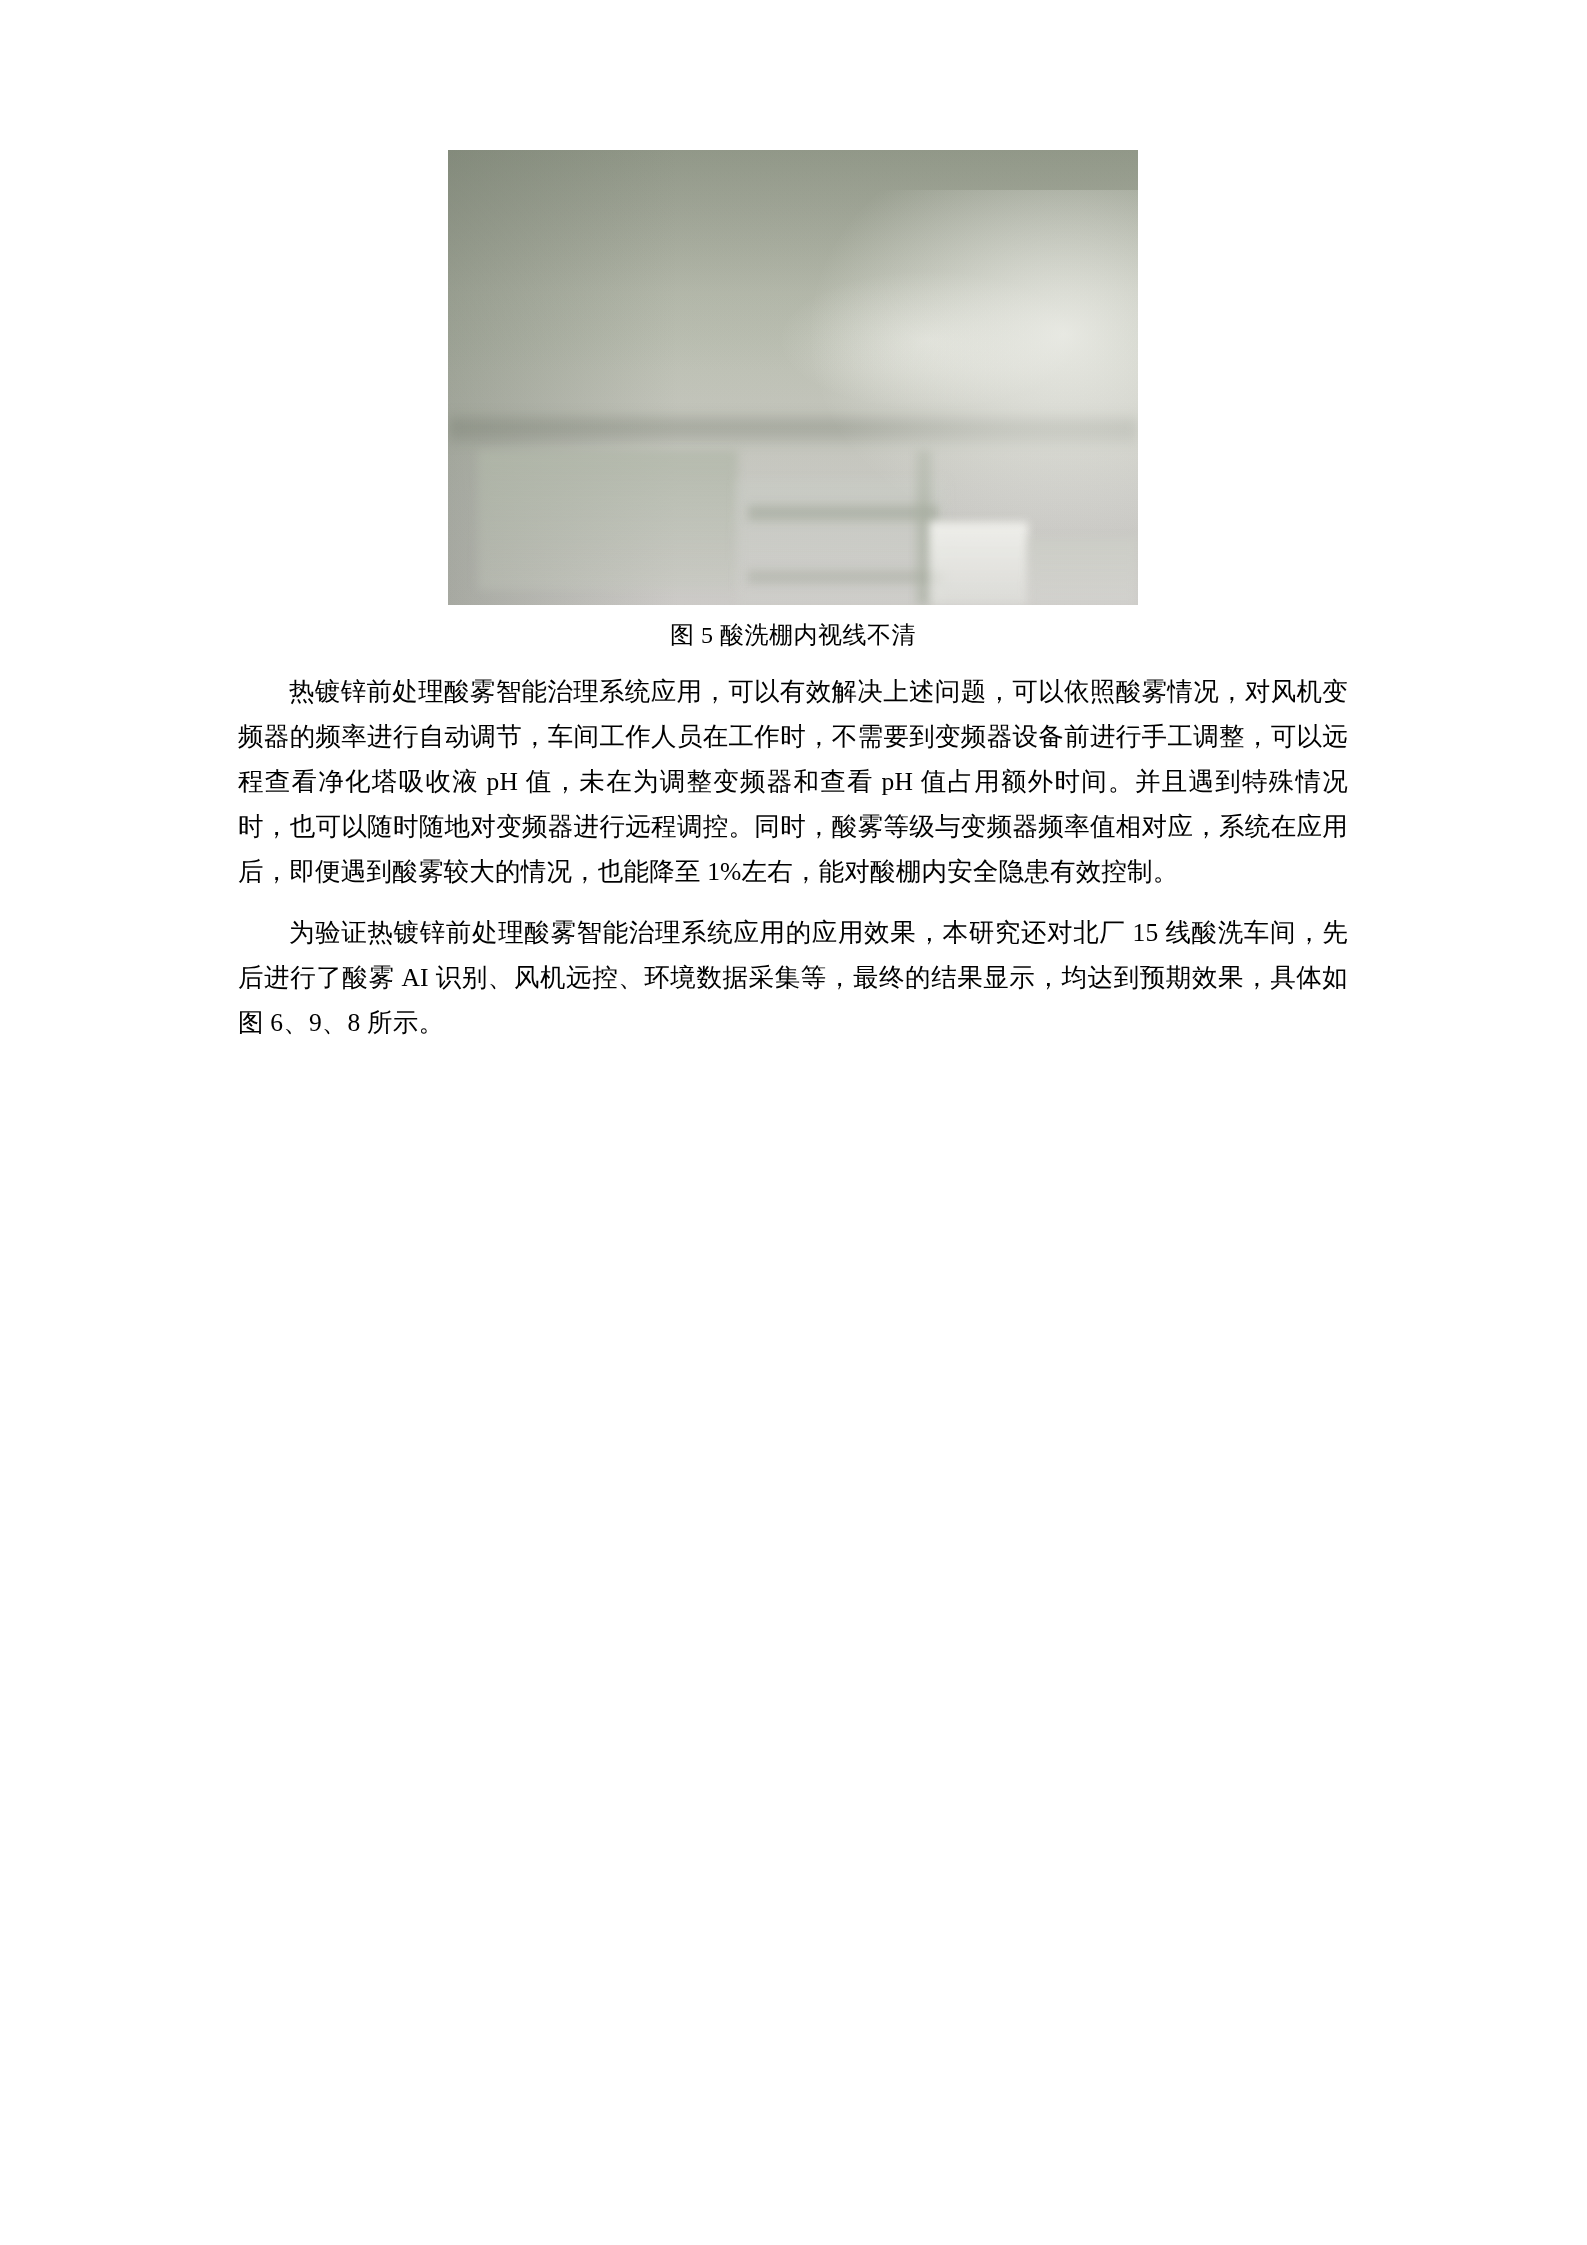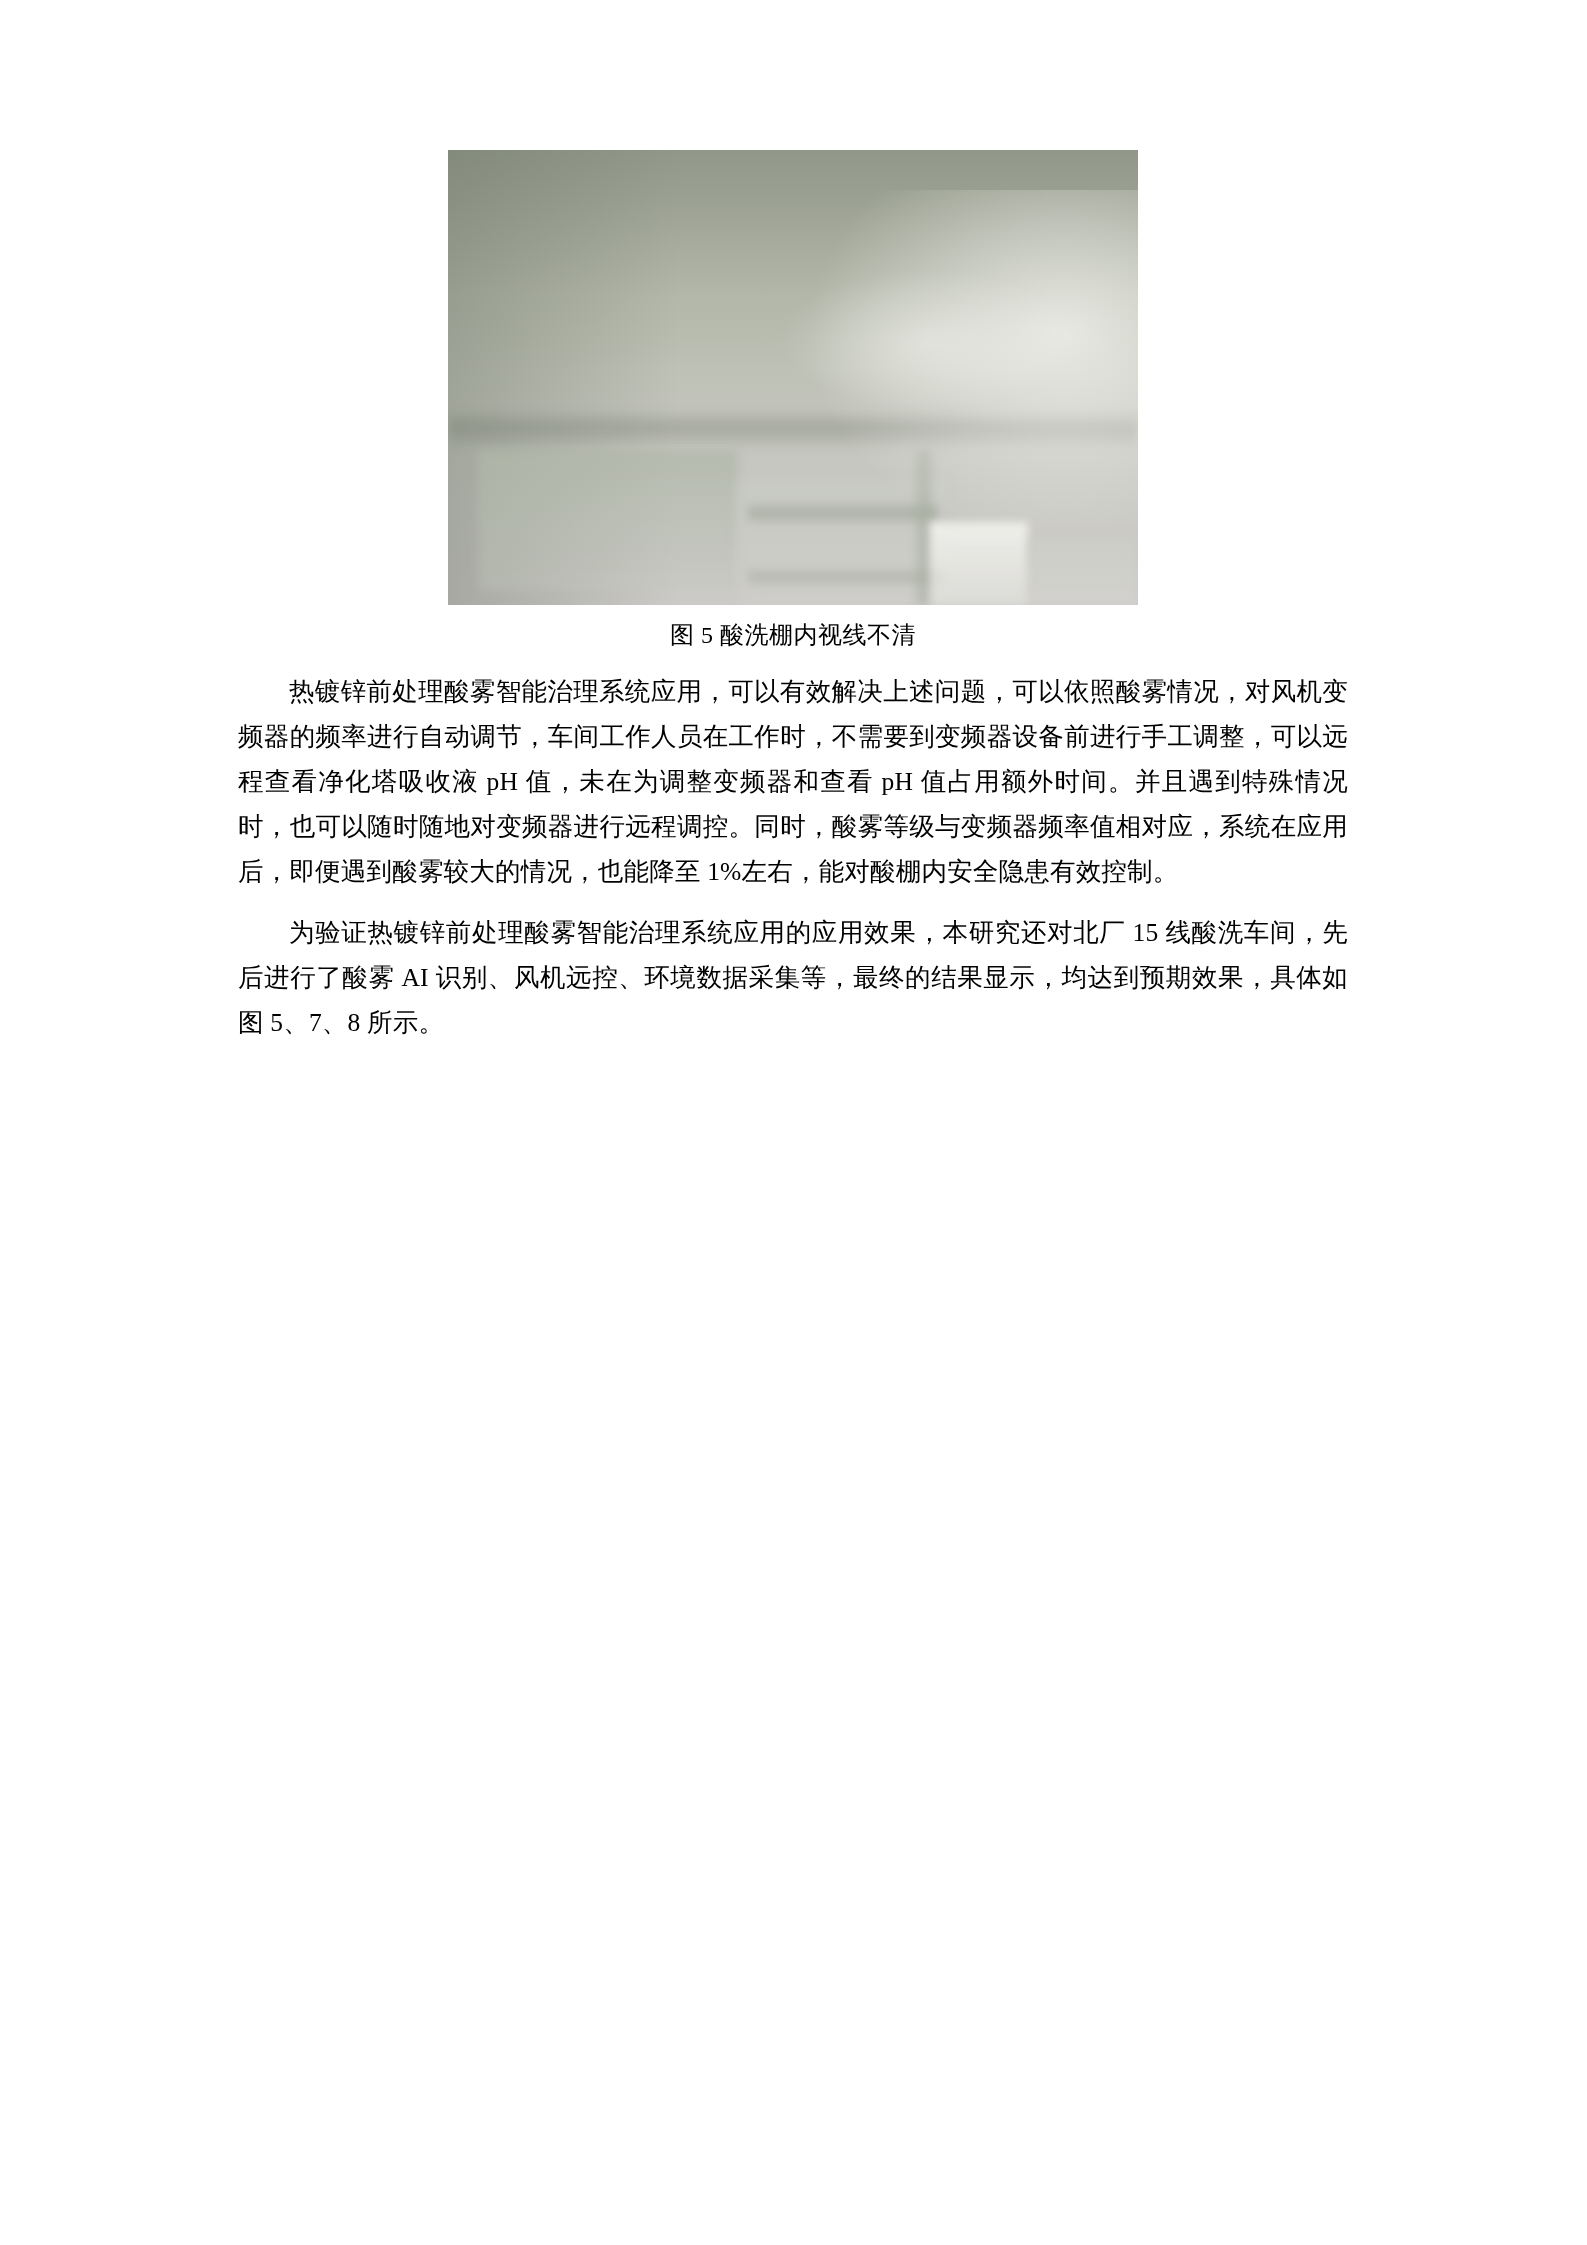--- a/index.html
+++ b/index.html
@@ -175,17 +175,17 @@
         <div class="bright-box"></div>
         <div class="dim-box"></div>
         <div class="haze-right-glow"></div>
         <div class="grain"></div>
       </div>
       <div class="figure-caption">图 5 酸洗棚内视线不清</div>
     </div>
 
     <div class="body-text">
       <p class="para">热镀锌前处理酸雾智能治理系统应用，可以有效解决上述问题，可以依照酸雾情况，对风机变频器的频率进行自动调节，车间工作人员在工作时，不需要到变频器设备前进行手工调整，可以远程查看净化塔吸收液 pH 值，未在为调整变频器和查看 pH 值占用额外时间。并且遇到特殊情况时，也可以随时随地对变频器进行远程调控。同时，酸雾等级与变频器频率值相对应，系统在应用后，即便遇到酸雾较大的情况，也能降至 1%左右，能对酸棚内安全隐患有效控制。</p>
-      <p class="para">为验证热镀锌前处理酸雾智能治理系统应用的应用效果，本研究还对北厂 15 线酸洗车间，先后进行了酸雾 AI 识别、风机远控、环境数据采集等，最终的结果显示，均达到预期效果，具体如图 5、7、8 所示。</p>
+      <p class="para">为验证热镀锌前处理酸雾智能治理系统应用的应用效果，本研究还对北厂 15 线酸洗车间，先后进行了酸雾 AI 识别、风机远控、环境数据采集等，最终的结果显示，均达到预期效果，具体如图 6、9、8 所示。</p>
     </div>
 
   </div>
 </div>
 
 </body></html>

